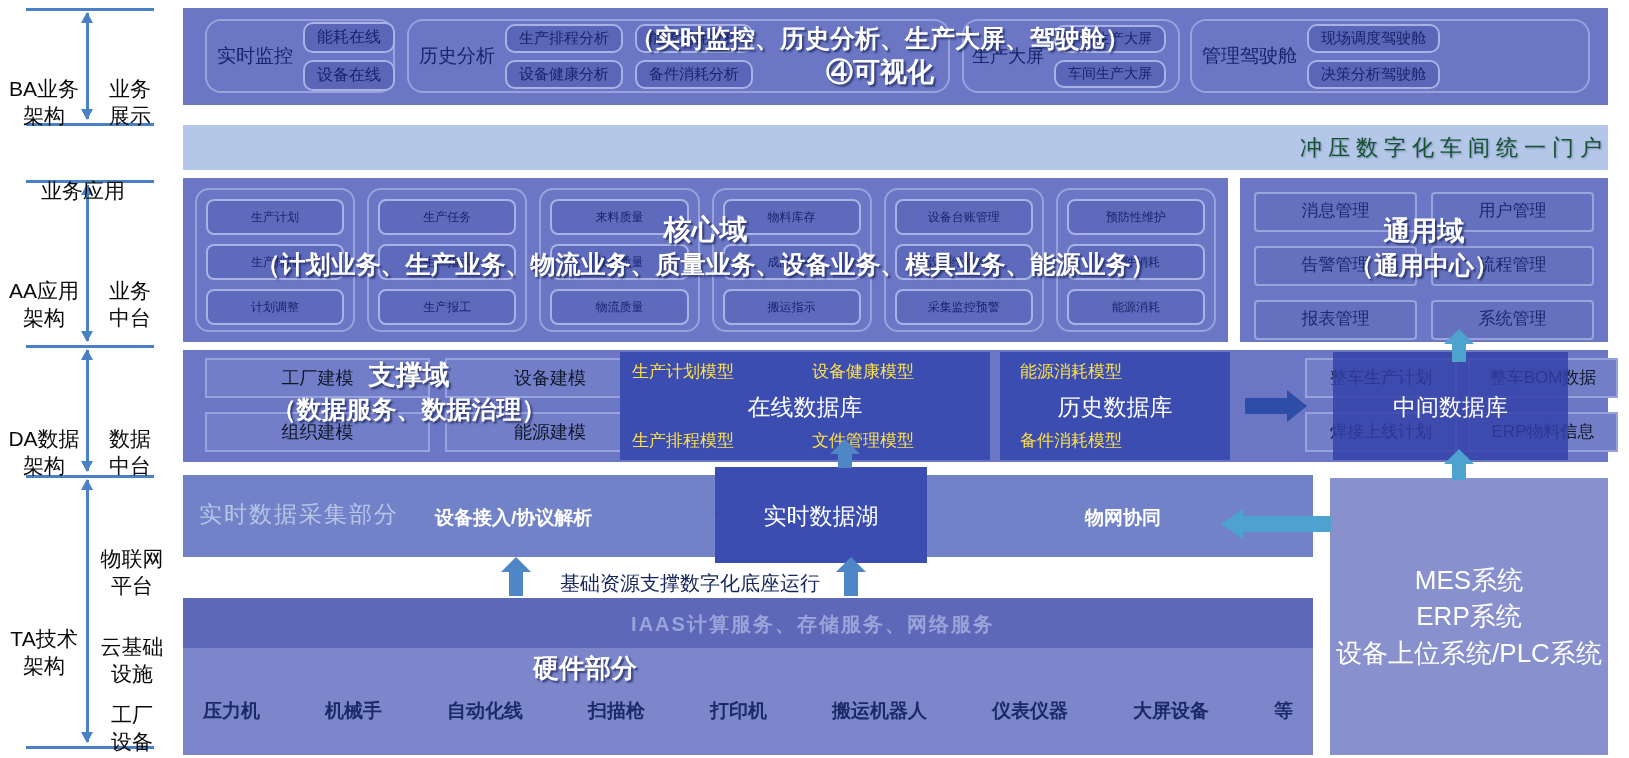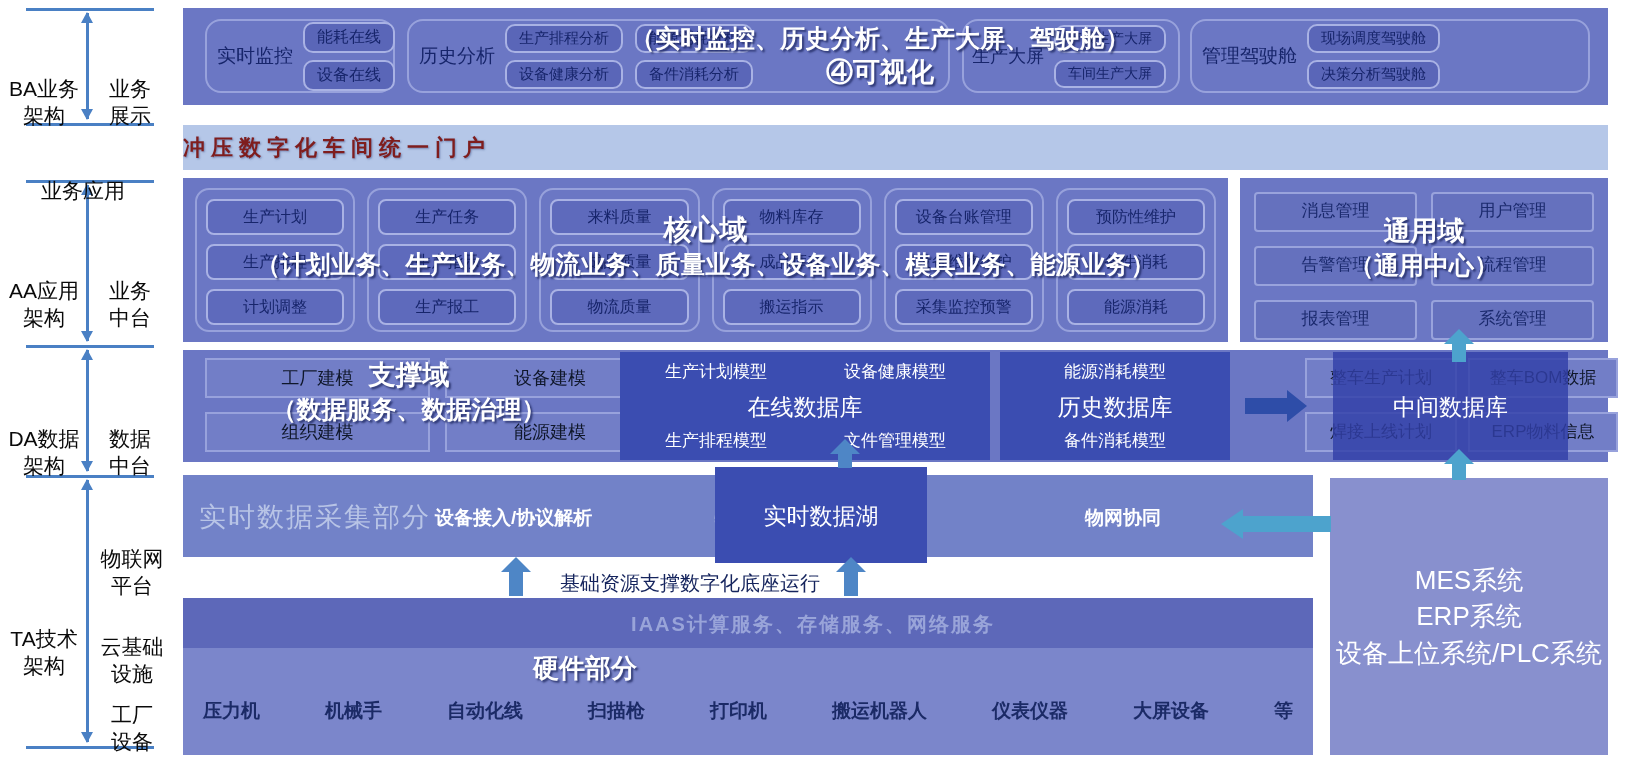--- a/index.html
+++ b/index.html
@@ -16,49 +16,49 @@
   .panel{position:absolute;background:#6b77c4;}
   .group{position:absolute;display:flex;align-items:center;gap:10px;border:2px solid #98a2dc;border-radius:16px;padding:4px 10px;box-sizing:border-box;}
   .group-label{font-size:19px;color:#17256b;white-space:nowrap;}
   .pill-col{display:flex;flex-direction:column;gap:7px;}
   .pill-grid{display:grid;grid-template-columns:auto auto;gap:7px 12px;}
   .pill{background:#5a66b8;border:2px solid #a9b2e4;border-radius:10px;padding:3px 12px;font-size:16px;color:#17256b;text-align:right;white-space:nowrap;}
 
   .overlay-title{position:absolute;text-align:center;color:#fff;font-weight:bold;z-index:6;text-shadow:2px 2px 2px rgba(25,35,90,.75);line-height:1.3;pointer-events:none;}
 
   
-  .portal{position:absolute;background:#b5c7e8;color:#7f1d1d;font-weight:bold;font-size:22px;letter-spacing:6px;text-align:left;text-shadow:1px 1px 2px rgba(90,110,160,.7);}
+  .portal{position:absolute;background:#b5c7e8;color:#14532d;font-weight:normal;font-size:22px;letter-spacing:6px;text-align:right;text-shadow:1px 1px 2px rgba(90,110,160,.7);}
 
   
   .core-cols{position:absolute;display:flex;gap:12px;}
   .core-col{flex:1;border:2px solid #97a1db;border-radius:14px;padding:9px;display:flex;flex-direction:column;gap:9px;box-sizing:border-box;}
-  .core-item{background:#5e6abc;border:2px solid #a9b2e4;border-radius:8px;height:34px;line-height:32px;font-size:16px;color:#17256b;text-align:center;white-space:nowrap;}
+  .core-item{background:#5e6abc;border:2px solid #a9b2e4;border-radius:8px;height:34px;line-height:32px;font-size:12px;color:#17256b;text-align:center;white-space:nowrap;}
 
   .common-grid{position:absolute;display:grid;grid-template-columns:1fr 1fr;gap:14px 14px;}
   .common-item{background:#6571be;border:2px solid #99a3dc;border-radius:4px;height:36px;line-height:34px;font-size:17px;color:#1b2a6e;text-align:center;}
 
   
   .mbox{position:absolute;height:40px;line-height:36px;border:2px solid #98a2dc;background:#727ec7;color:#0f172a;text-align:center;font-size:18px;box-sizing:border-box;white-space:nowrap;}
   .darkbox{position:absolute;background:#3b4db1;z-index:2;}
   .db-label{position:absolute;left:0;width:100%;text-align:center;color:#fff;font-size:23px;z-index:3;white-space:nowrap;}
-  .ghost{position:absolute;color:#ffffff;font-size:17px;text-align:center;white-space:nowrap;z-index:2;}
+  .ghost{position:absolute;color:#fde047;font-size:17px;text-align:left;white-space:nowrap;z-index:2;}
   .mid-overlay{position:absolute;background:rgba(50,64,168,.82);z-index:3;}
 
   
   .aup{position:absolute;width:14px;z-index:5;}
   .aup::before{content:"";position:absolute;top:-15px;left:-8px;border-left:15px solid transparent;border-right:15px solid transparent;}
   .aup.blue{background:#4e86c6;} .aup.blue::before{border-bottom:15px solid #4e86c6;}
   .aup.teal{background:#4da3cd;} .aup.teal::before{border-bottom:15px solid #4da3cd;}
   .aleft{position:absolute;height:16px;background:#4da3cd;z-index:5;}
   .aleft::before{content:"";position:absolute;left:-22px;top:-7px;border-top:15px solid transparent;border-bottom:15px solid transparent;border-right:22px solid #4da3cd;}
   .aright{position:absolute;height:16px;background:#2e4da8;z-index:4;}
   .aright::after{content:"";position:absolute;right:-20px;top:-8px;border-top:16px solid transparent;border-bottom:16px solid transparent;border-left:20px solid #2e4da8;}
 
   
-  .collect-label{position:absolute;font-size:27px;color:#b8c4e6;letter-spacing:2px;white-space:nowrap;font-family:Liberation Mono, monospace;}
+  .collect-label{position:absolute;font-size:23px;color:#b8c4e6;letter-spacing:2px;white-space:nowrap;font-family:Liberation Mono, monospace;}
   .wbold{position:absolute;color:#fff;font-weight:bold;font-size:19px;white-space:nowrap;}
   .engine{position:absolute;color:#93a0d6;font-size:20px;letter-spacing:26px;text-align:center;z-index:1;white-space:nowrap;}
   .iaas{position:absolute;color:#99a4d9;font-weight:bold;font-size:20px;letter-spacing:2px;text-align:center;white-space:nowrap;}
   .hw-items{position:absolute;display:flex;justify-content:space-between;font-size:19px;font-weight:bold;color:#1b2a66;}
   .mes{position:absolute;background:#8890ce;color:#fff;font-size:26px;text-align:center;display:flex;align-items:center;justify-content:center;white-space:pre-line;line-height:1.4;}
   .found-text{position:absolute;font-size:20px;color:#15245d;text-align:center;white-space:nowrap;}
 </style>
 </head>
 <body>
 

